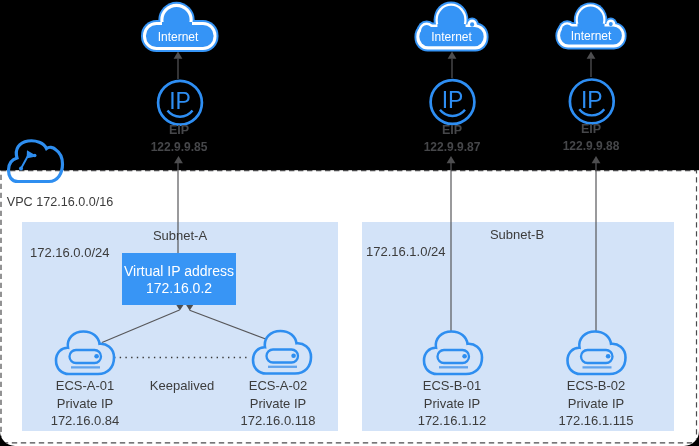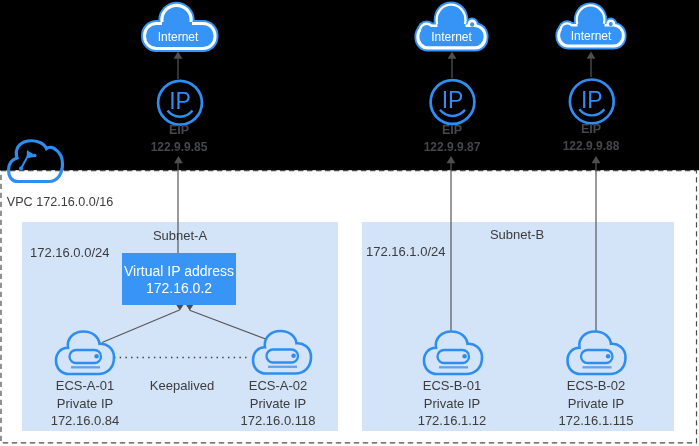--- a/index.html
+++ b/index.html
@@ -1,17 +1,17 @@
 <!DOCTYPE html>
 <html><head>
 <meta charset="utf-8">
 <style>
   html,body{margin:0;padding:0;background:#000;}
   #stage{position:relative;width:699px;height:446px;background:#000;overflow:hidden;
-         font-family:"Liberation Sans",sans-serif;}
+         font-family:"Liberation Sans",sans-serif;border-radius:15px;}
   svg{display:block;}
 </style>
 </head>
 <body>
 <div id="stage">
 <svg width="699" height="446" viewBox="0 0 699 446">
   <defs>
     <g id="icloudA">
       <g fill="#3594F6">
         <rect x="1" y="19" width="77.5" height="32" rx="15.5"></rect>

